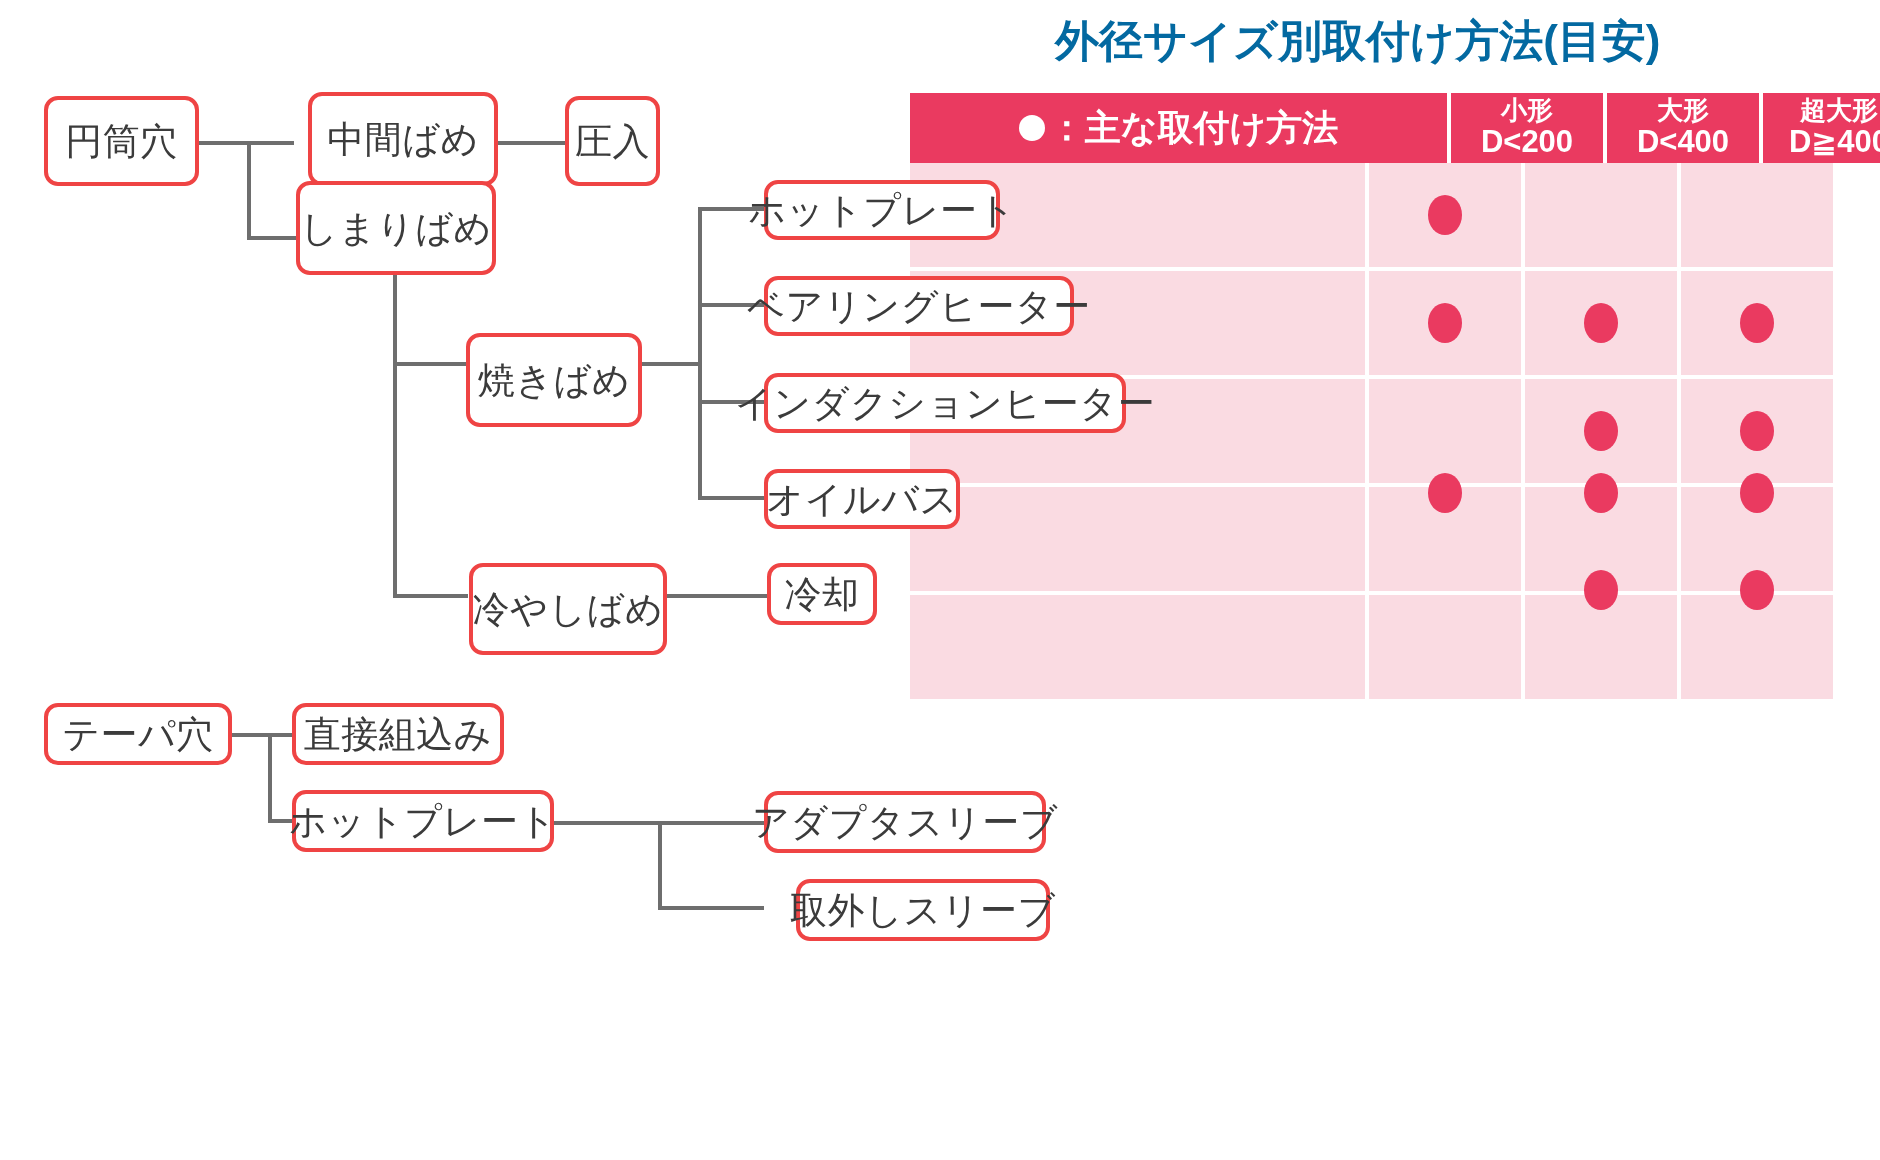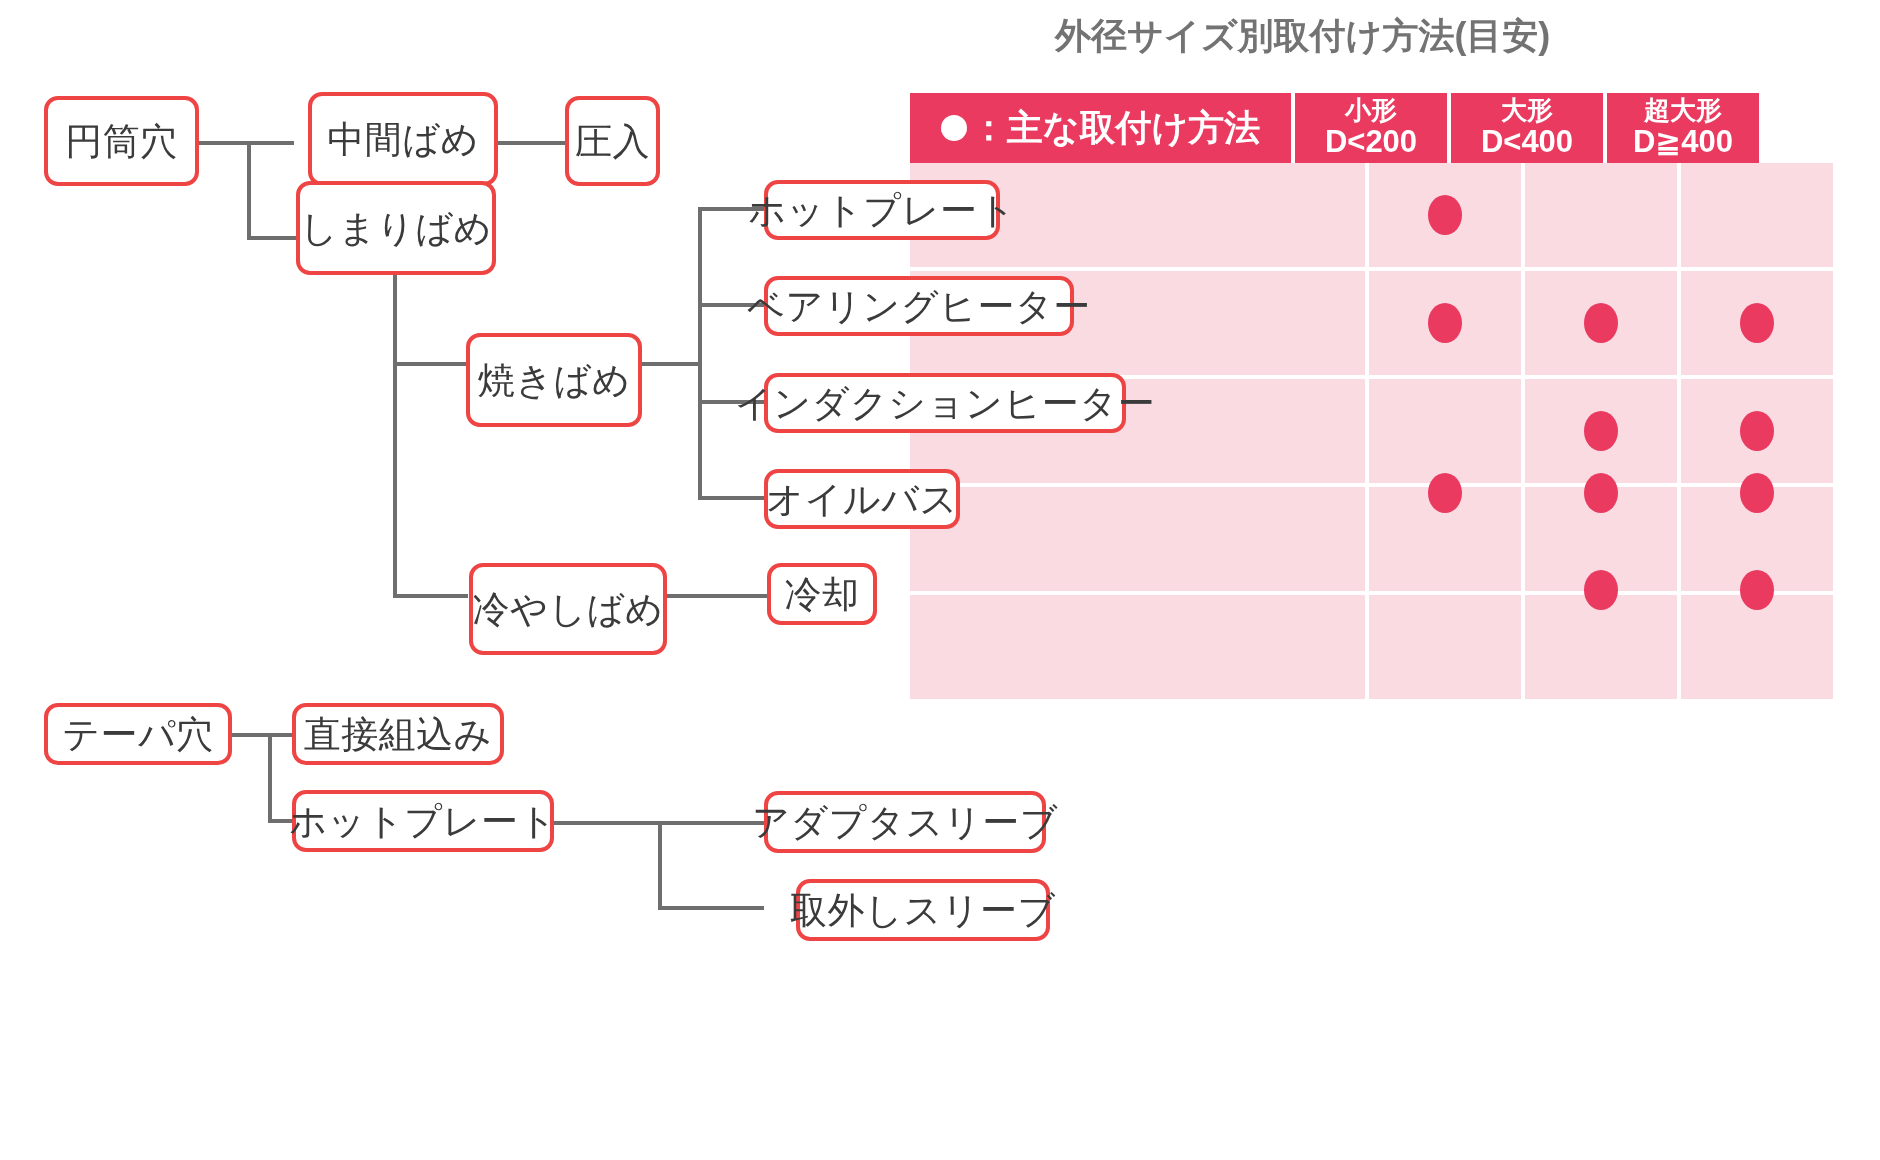--- a/index.html
+++ b/index.html
@@ -39,23 +39,23 @@
     position: absolute;
     background: #6e6e6e;
     z-index: 3;
   }
   .conn.h { height: 4px; }
   .conn.v { width: 4px; }
 
   
   .chart-title {
     position: absolute;
-    color: #737373;
+    color: #0369a1;
     font-weight: bold;
-    font-size: 36px;
+    font-size: 44px;
     letter-spacing: 0px;
     white-space: nowrap;
     z-index: 6;
   }
   .tbl-head {
     position: absolute;
     display: flex;
     z-index: 2;
   }
   .th {
@@ -130,21 +130,21 @@
   <div class="tbody-cell" style="left:1369px; top:487px; width:152px; height:104px;"></div>
   <div class="tbody-cell" style="left:1525px; top:487px; width:152px; height:104px;"></div>
   <div class="tbody-cell" style="left:1681px; top:487px; width:152px; height:104px;"></div>
 
   <div class="tbody-cell" style="left:910px; top:595px; width:455px; height:104px;"></div>
   <div class="tbody-cell" style="left:1369px; top:595px; width:152px; height:104px;"></div>
   <div class="tbody-cell" style="left:1525px; top:595px; width:152px; height:104px;"></div>
   <div class="tbody-cell" style="left:1681px; top:595px; width:152px; height:104px;"></div>
 
   <div class="tbl-head" style="left:910px; top:93px;">
-    <div class="th" style="width:381px; height:70px;">
+    <div class="th" style="width:537px; height:70px;">
       <div class="th-main">
         <span class="th-dot"></span>
         <span>：主な取付け方法</span>
       </div>
     </div>
     <div class="th" style="width:152px; height:70px;">
       <span class="th-sz-l1">小形</span>
       <span class="th-sz-l2">D&lt;200</span>
     </div>
     <div class="th" style="width:152px; height:70px;">

